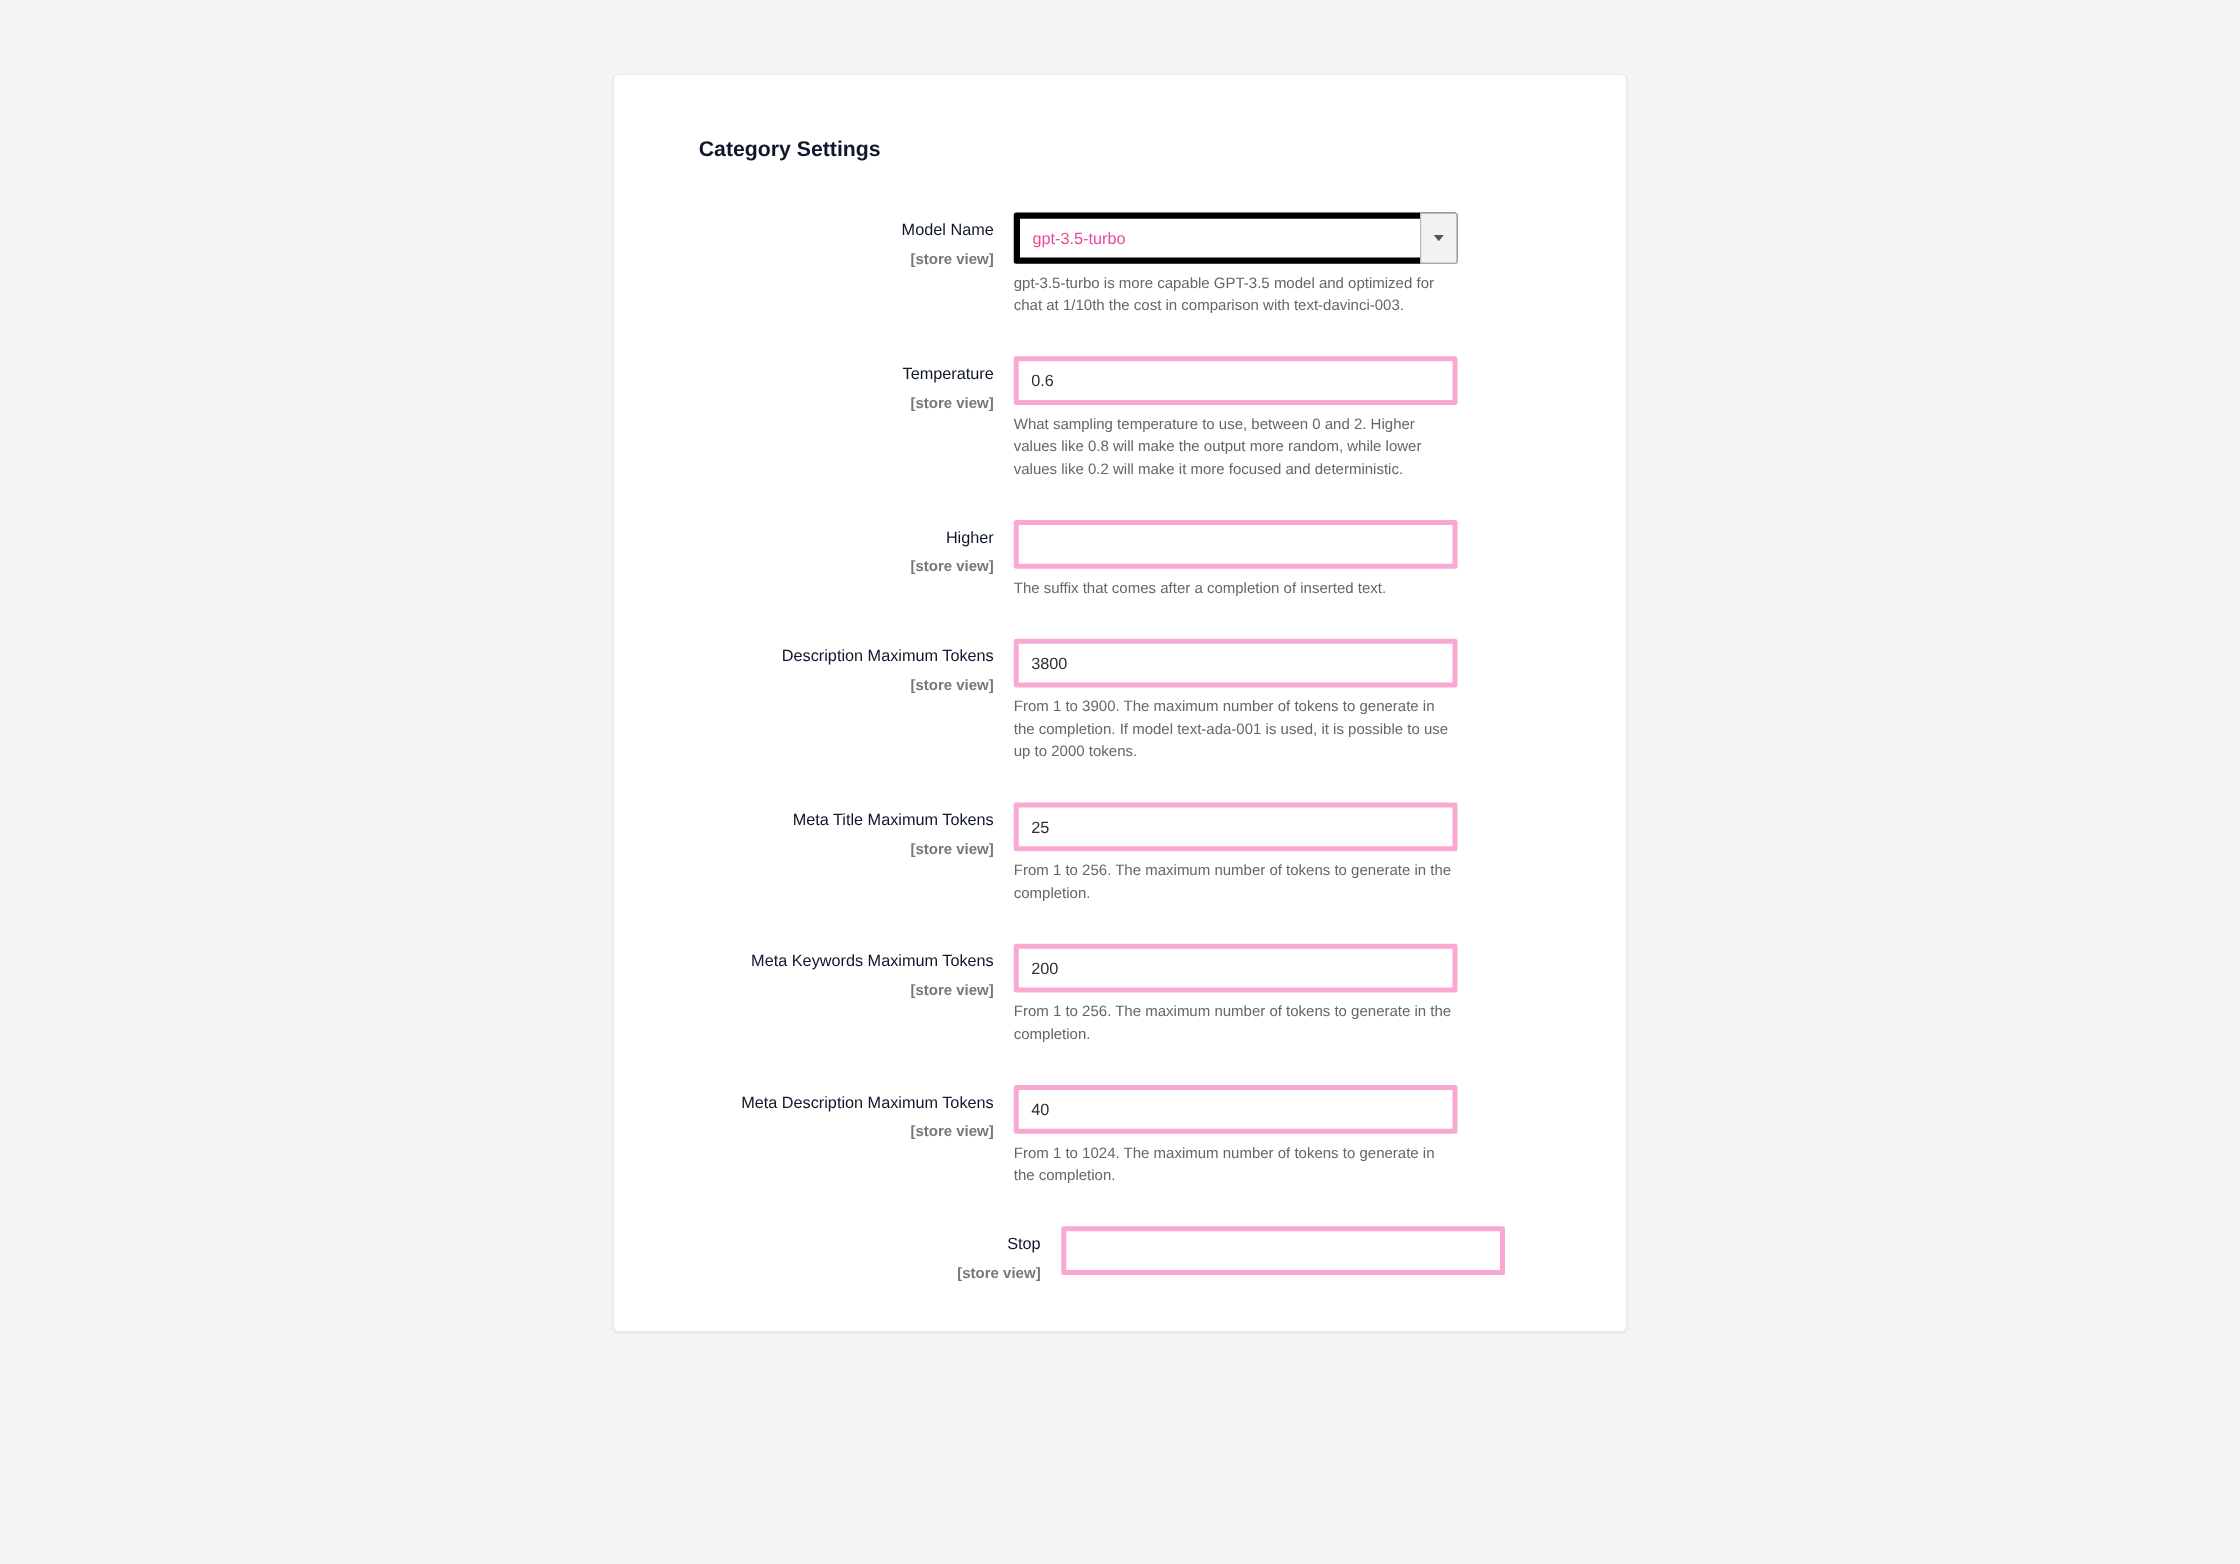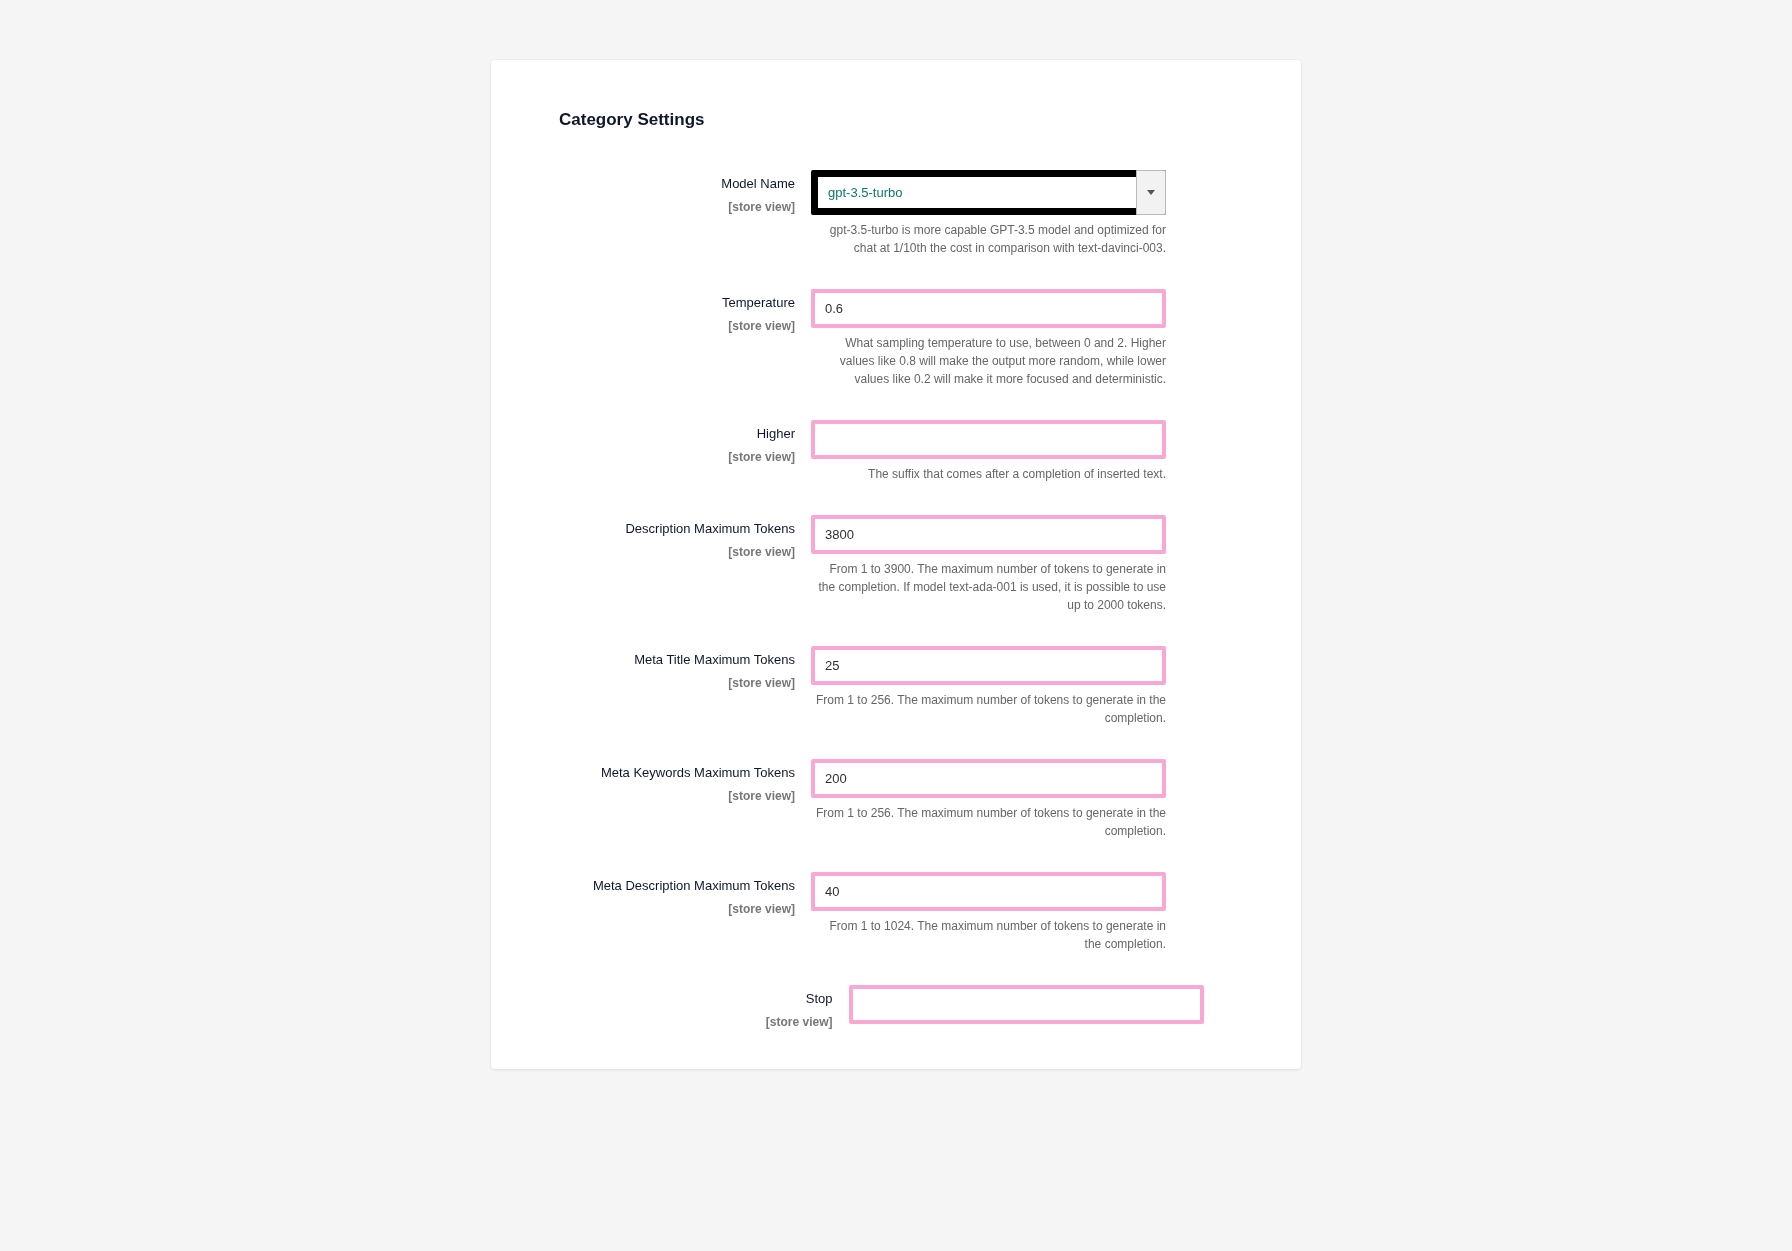--- a/index.html
+++ b/index.html
@@ -79,25 +79,25 @@
       outline: none;
     }
 
     .select-wrapper {
       position: relative;
       width: 100%;
     }
 
     .select-input {
       width: 100%;
-      border: 7px solid #000000;
+      border: 5px solid #000000;
       border-radius: 2px;
       padding: 8px 38px 8px 10px;
       font-size: 13px;
-      color: #0f766e;
+      color: #ec4899;
       background: #fff;
       outline: none;
       appearance: none;
       -webkit-appearance: none;
       cursor: pointer;
     }
 
     .select-arrow {
       position: absolute;
       right: 0;
@@ -121,21 +121,20 @@
       width: 8px;
       height: 5px;
       fill: #555;
     }
 
     .help-text {
       font-size: 12px;
       color: #666;
       line-height: 1.5;
       margin-top: 6px;
-      text-align: right;
     }
   </style>
 </head>
 <body>
 
 <div class="panel">
 
   <h2 class="section-title">Category Settings</h2>
 
   <div class="field-row">

